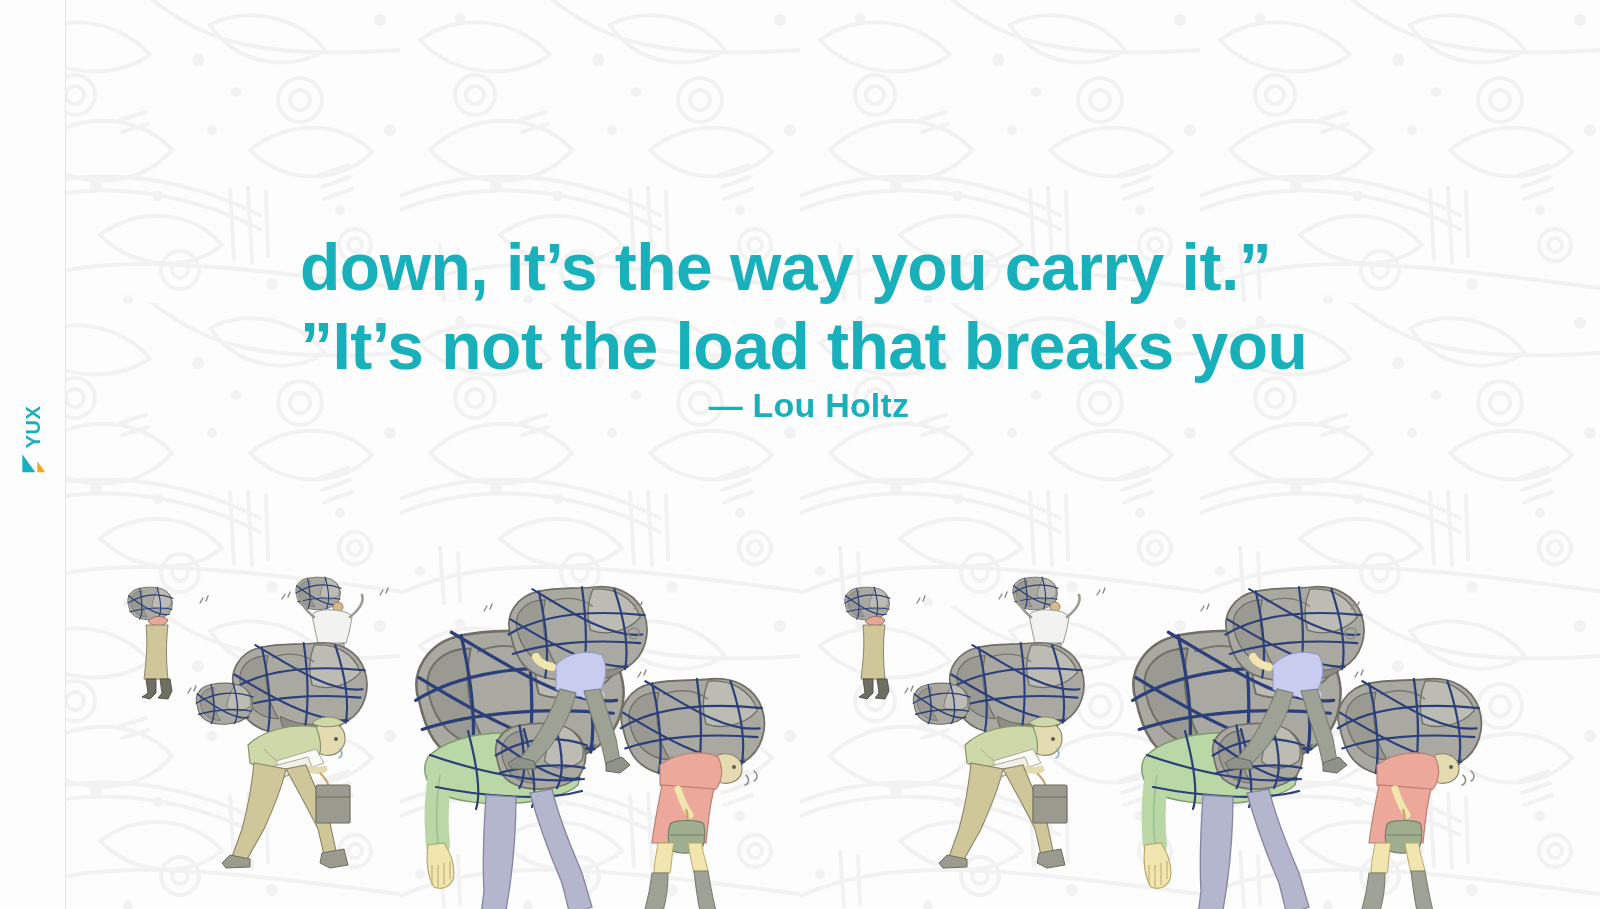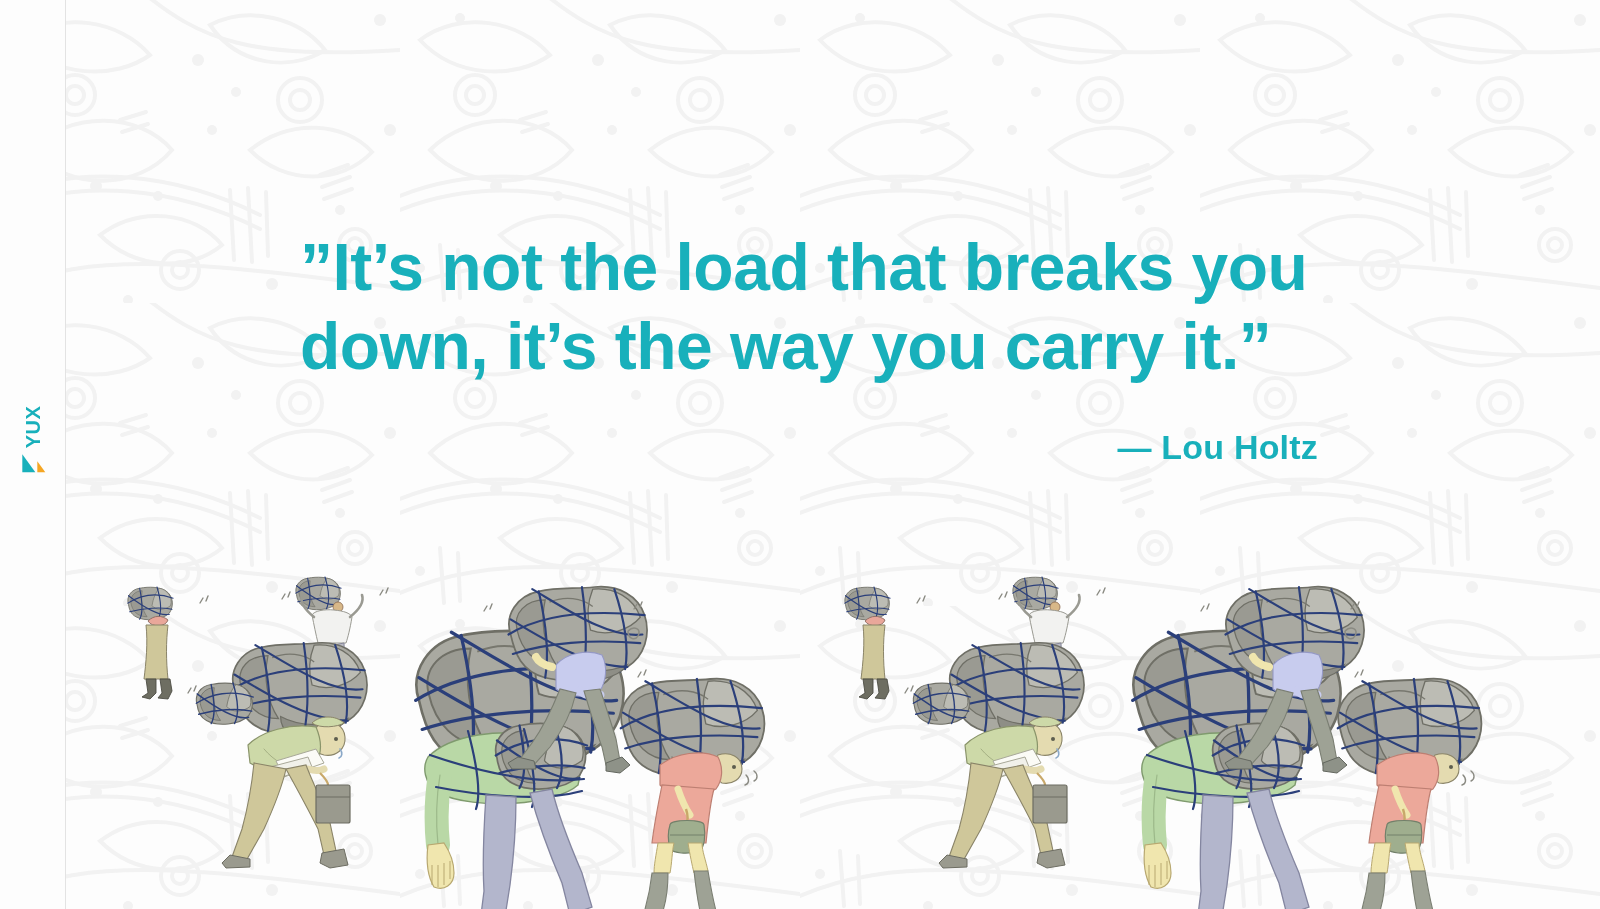--- a/index.html
+++ b/index.html
@@ -79,22 +79,21 @@
   #quote-text {
     font-family:"Liberation Sans", sans-serif;
     font-size:66px;
     font-weight:700;
     line-height:1.20;
     letter-spacing:-0.5px;
     color:#18b0bb;
     text-align:left;
   }
   #quote-attribution-row {
-    margin-top:42px;
-    text-align:right;
+    text-align:center;
     padding-right:12px;
   }
   #quote-attribution {
     display:inline-block;
     font-family:"Liberation Sans", sans-serif;
     font-size:34px;
     font-weight:700;
     letter-spacing:0.2px;
     color:#18b0bb;
   }
@@ -370,21 +369,21 @@
           <path d="M2 17 L13 17 L2 25 Z" fill="#f5a623"></path>
         </svg>
         <span id="logo-wordmark">YUX</span>
       </div>
     </div>
   </div>
   <div id="rail-divider"></div>
 
   <div id="quote-block">
     <div id="quote-text">
+      <div>down, it’s the way you carry it.”</div>
       <div>”It’s not the load that breaks you</div>
-      <div>down, it’s the way you carry it.”</div>
     </div>
     <div id="quote-attribution-row">
       <span id="quote-attribution">— Lou Holtz</span>
     </div>
   </div>
 
 </div>
 
 </body></html>

